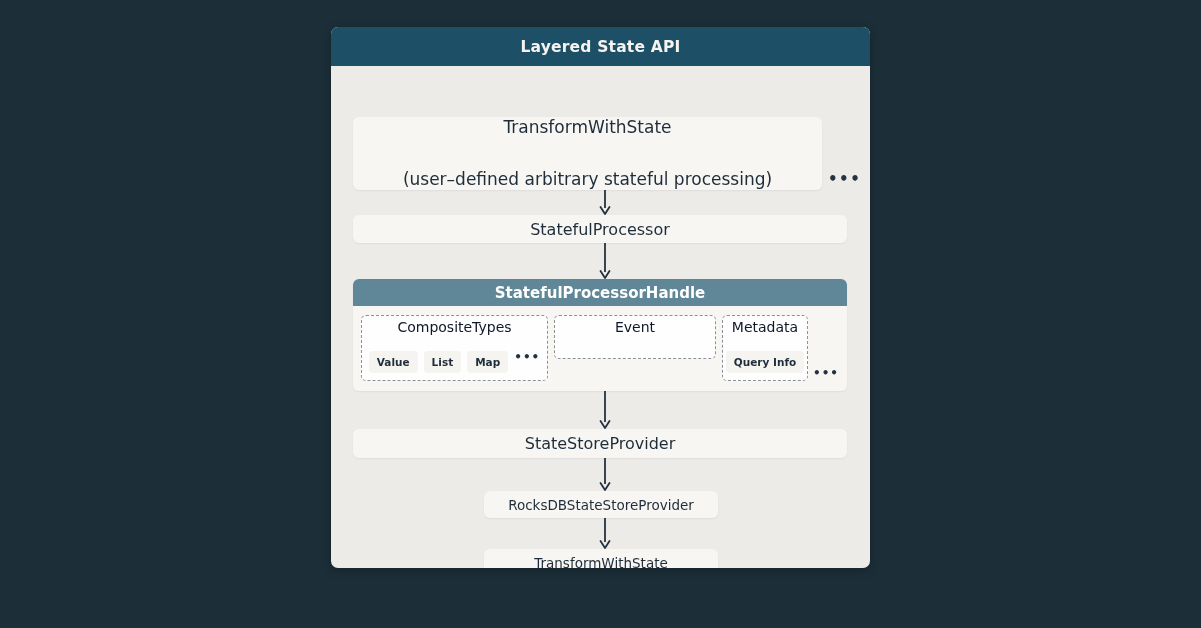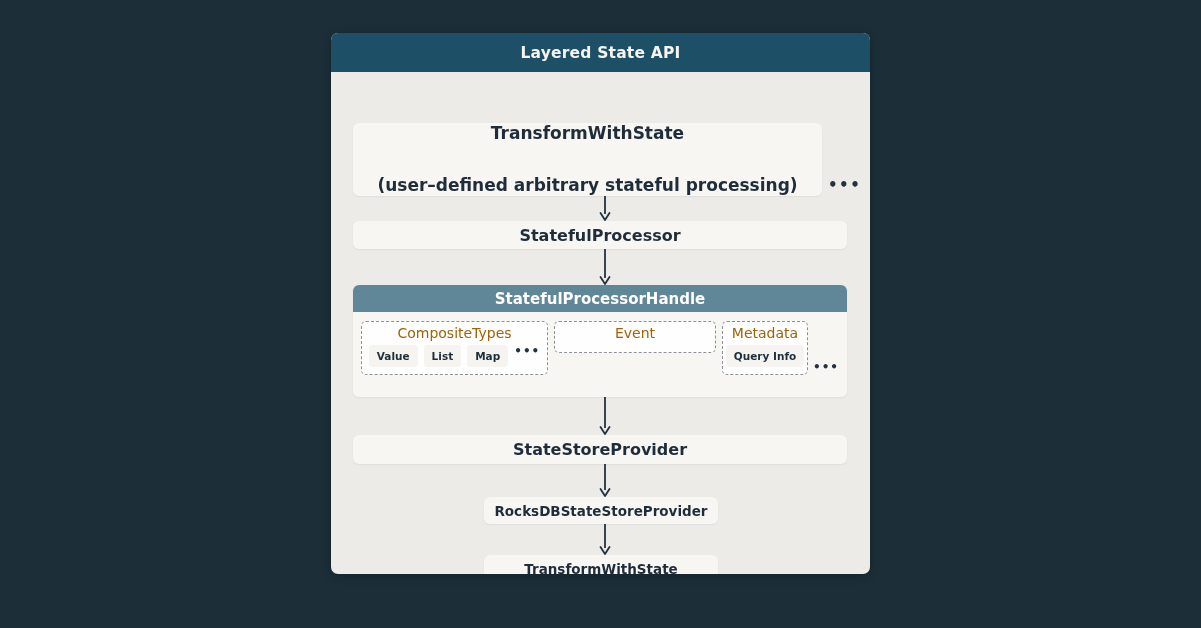--- a/index.html
+++ b/index.html
@@ -11,21 +11,21 @@
     height: 628px;
     background: #1c2e38;
     font-family: "DejaVu Sans", "Liberation Sans", sans-serif;
     overflow: hidden;
   }
 
   
   .panel {
     position: absolute;
     left: 331px;
-    top: 33px;
+    top: 27px;
     width: 539px;
     height: 541px;
     background: #ecebe8;
     border-radius: 7px;
     box-shadow: 0 2px 10px rgba(0,0,0,0.25);
     overflow: hidden;
   }
 
   .panel-header {
     height: 39px;
@@ -47,21 +47,21 @@
   
   .box {
     position: absolute;
     background: #f7f6f3;
     border-radius: 6px;
     display: flex;
     flex-direction: column;
     align-items: center;
     justify-content: center;
     color: #1f2d3a;
-    font-weight: bold;
+    font-weight: normal;
     box-shadow: 0 1px 2px rgba(0,0,0,0.06);
     gap: 29px;
   }
 
   
   .box-tws {
     left: 22px;
     top: 51px;
     width: 469px;
     height: 73px;
@@ -141,23 +141,23 @@
     border: 1.6px dashed #8d9196;
     border-radius: 5px;
     background: #fefefe;
     padding: 4px 7px 7px 7px;
     display: flex;
     flex-direction: column;
     align-items: center;
   }
   .group-title {
     font-size: 14px;
-    color: #a16207;
+    color: #0f172a;
     font-weight: normal;
-    margin-bottom: 4px;
+    margin-bottom: 16px;
     line-height: 1.1;
   }
   .chip-row {
     display: flex;
     gap: 6px;
   }
   .chip {
     background: #f5f4f0;
     border-radius: 4px;
     color: #1f2d3a;

